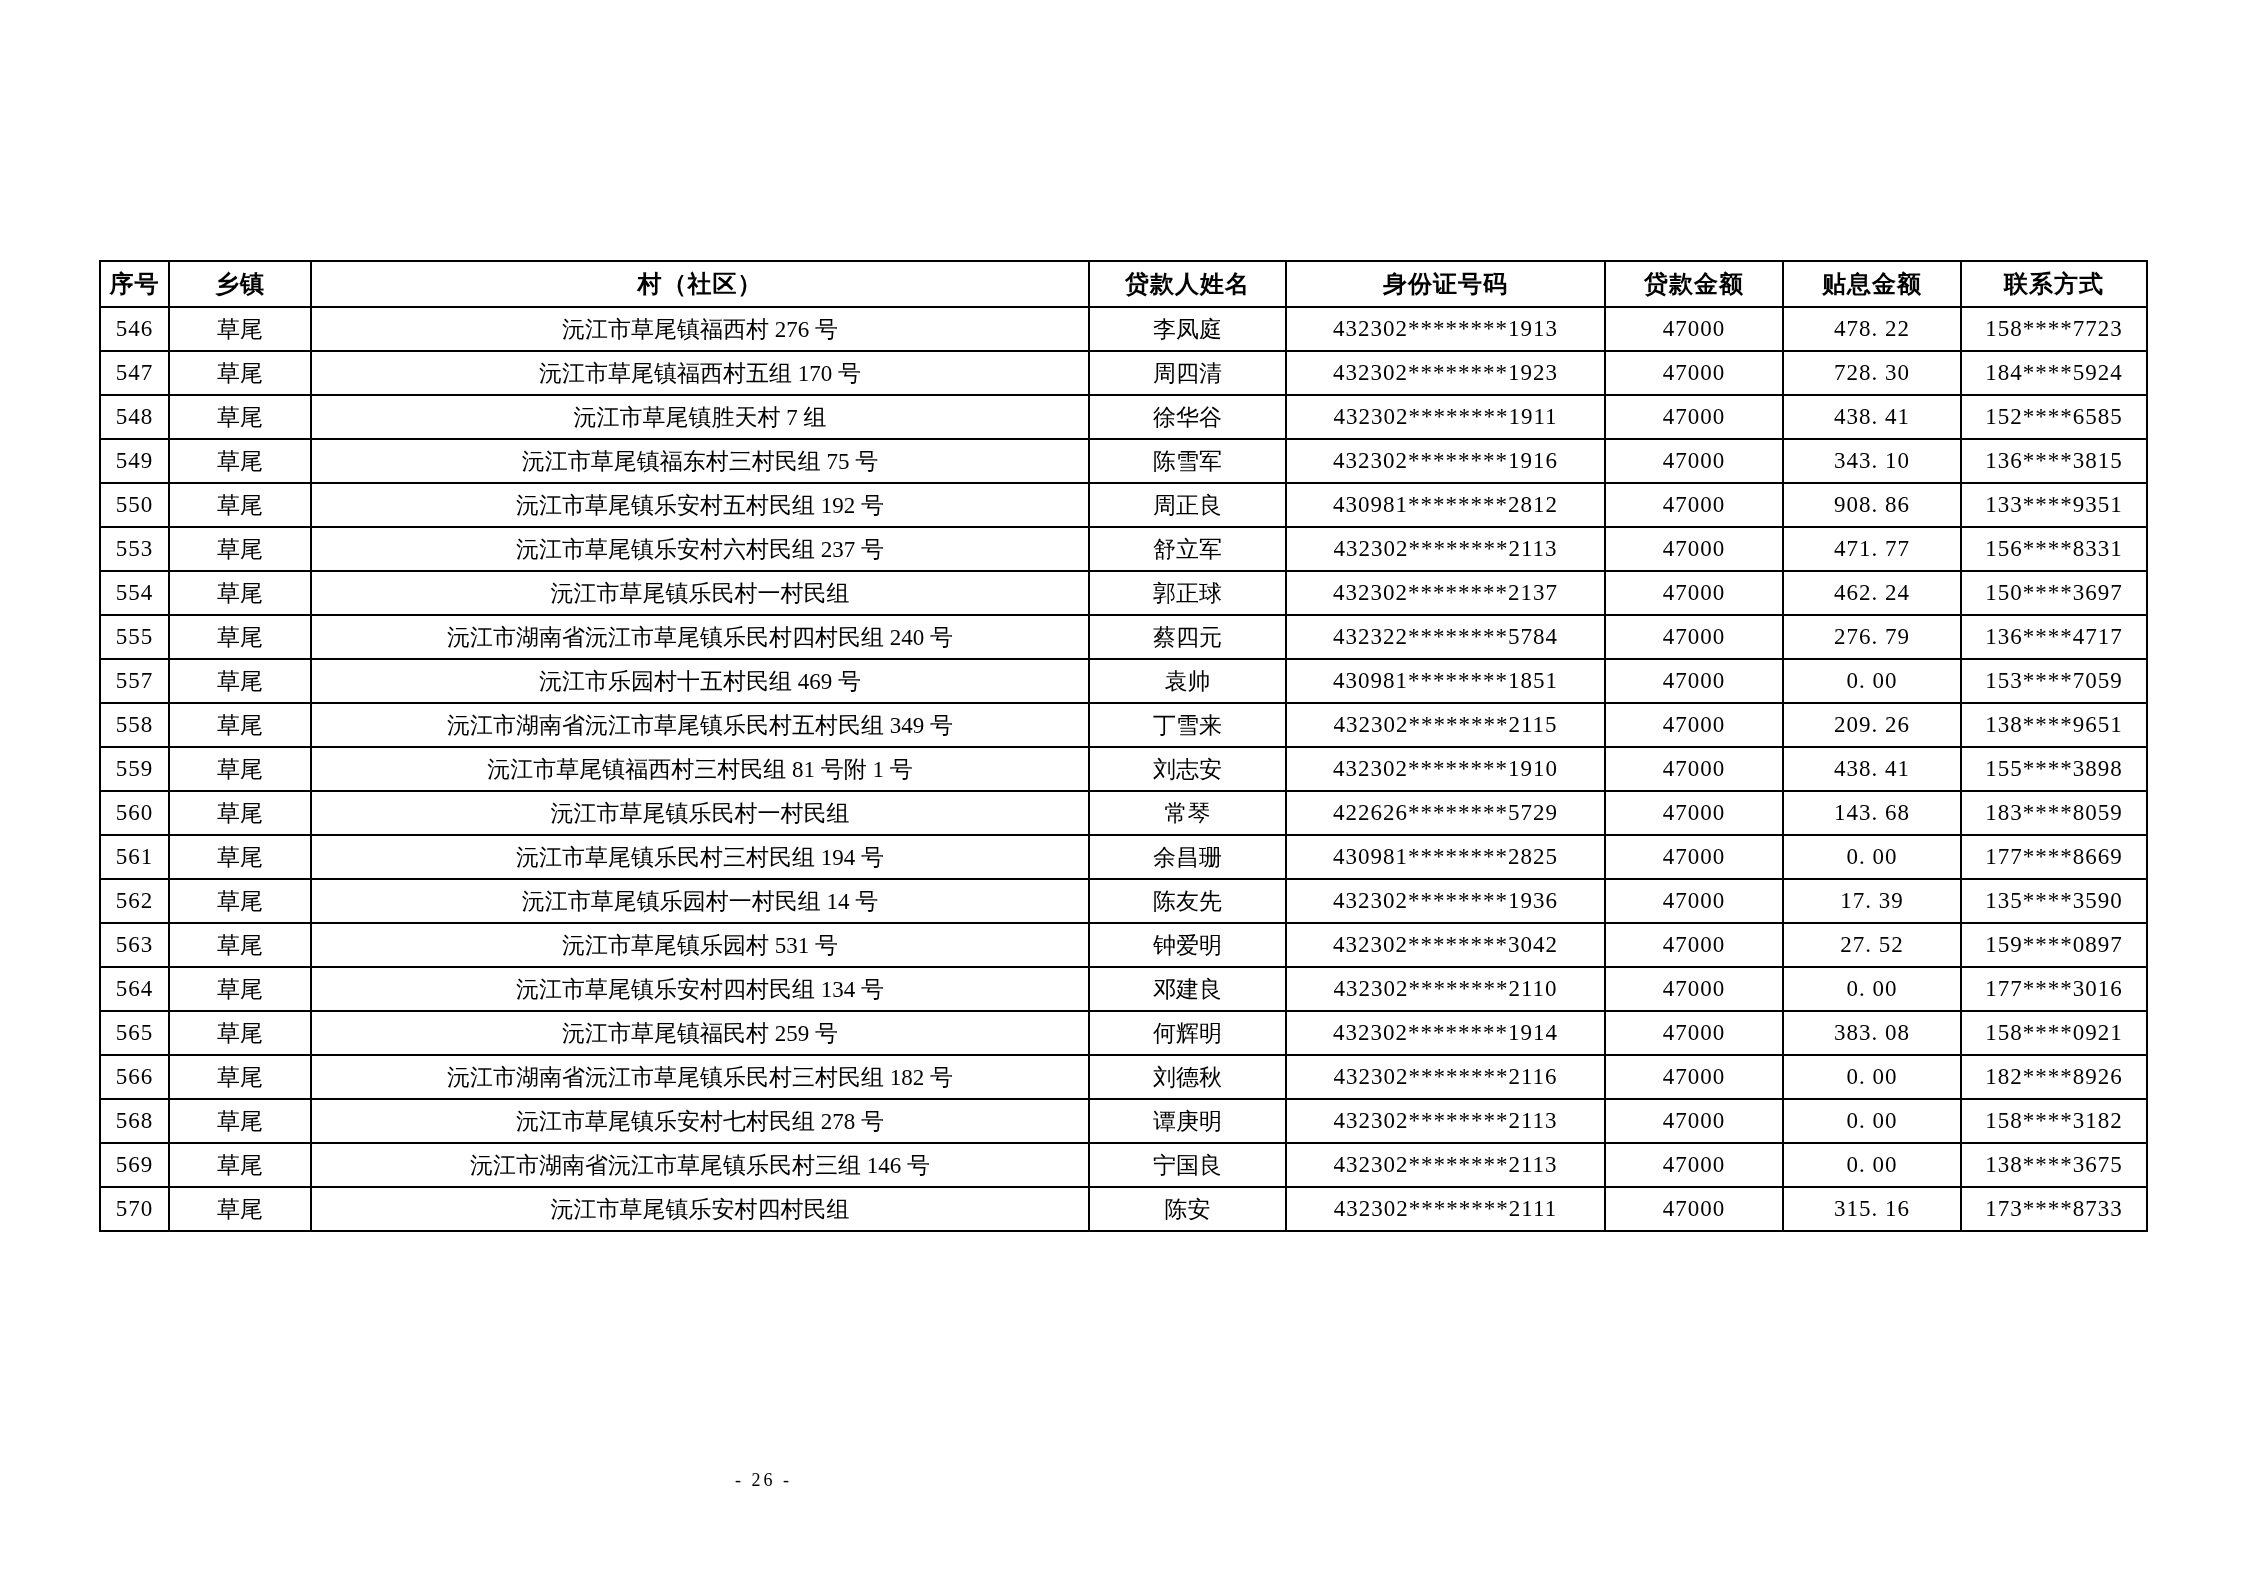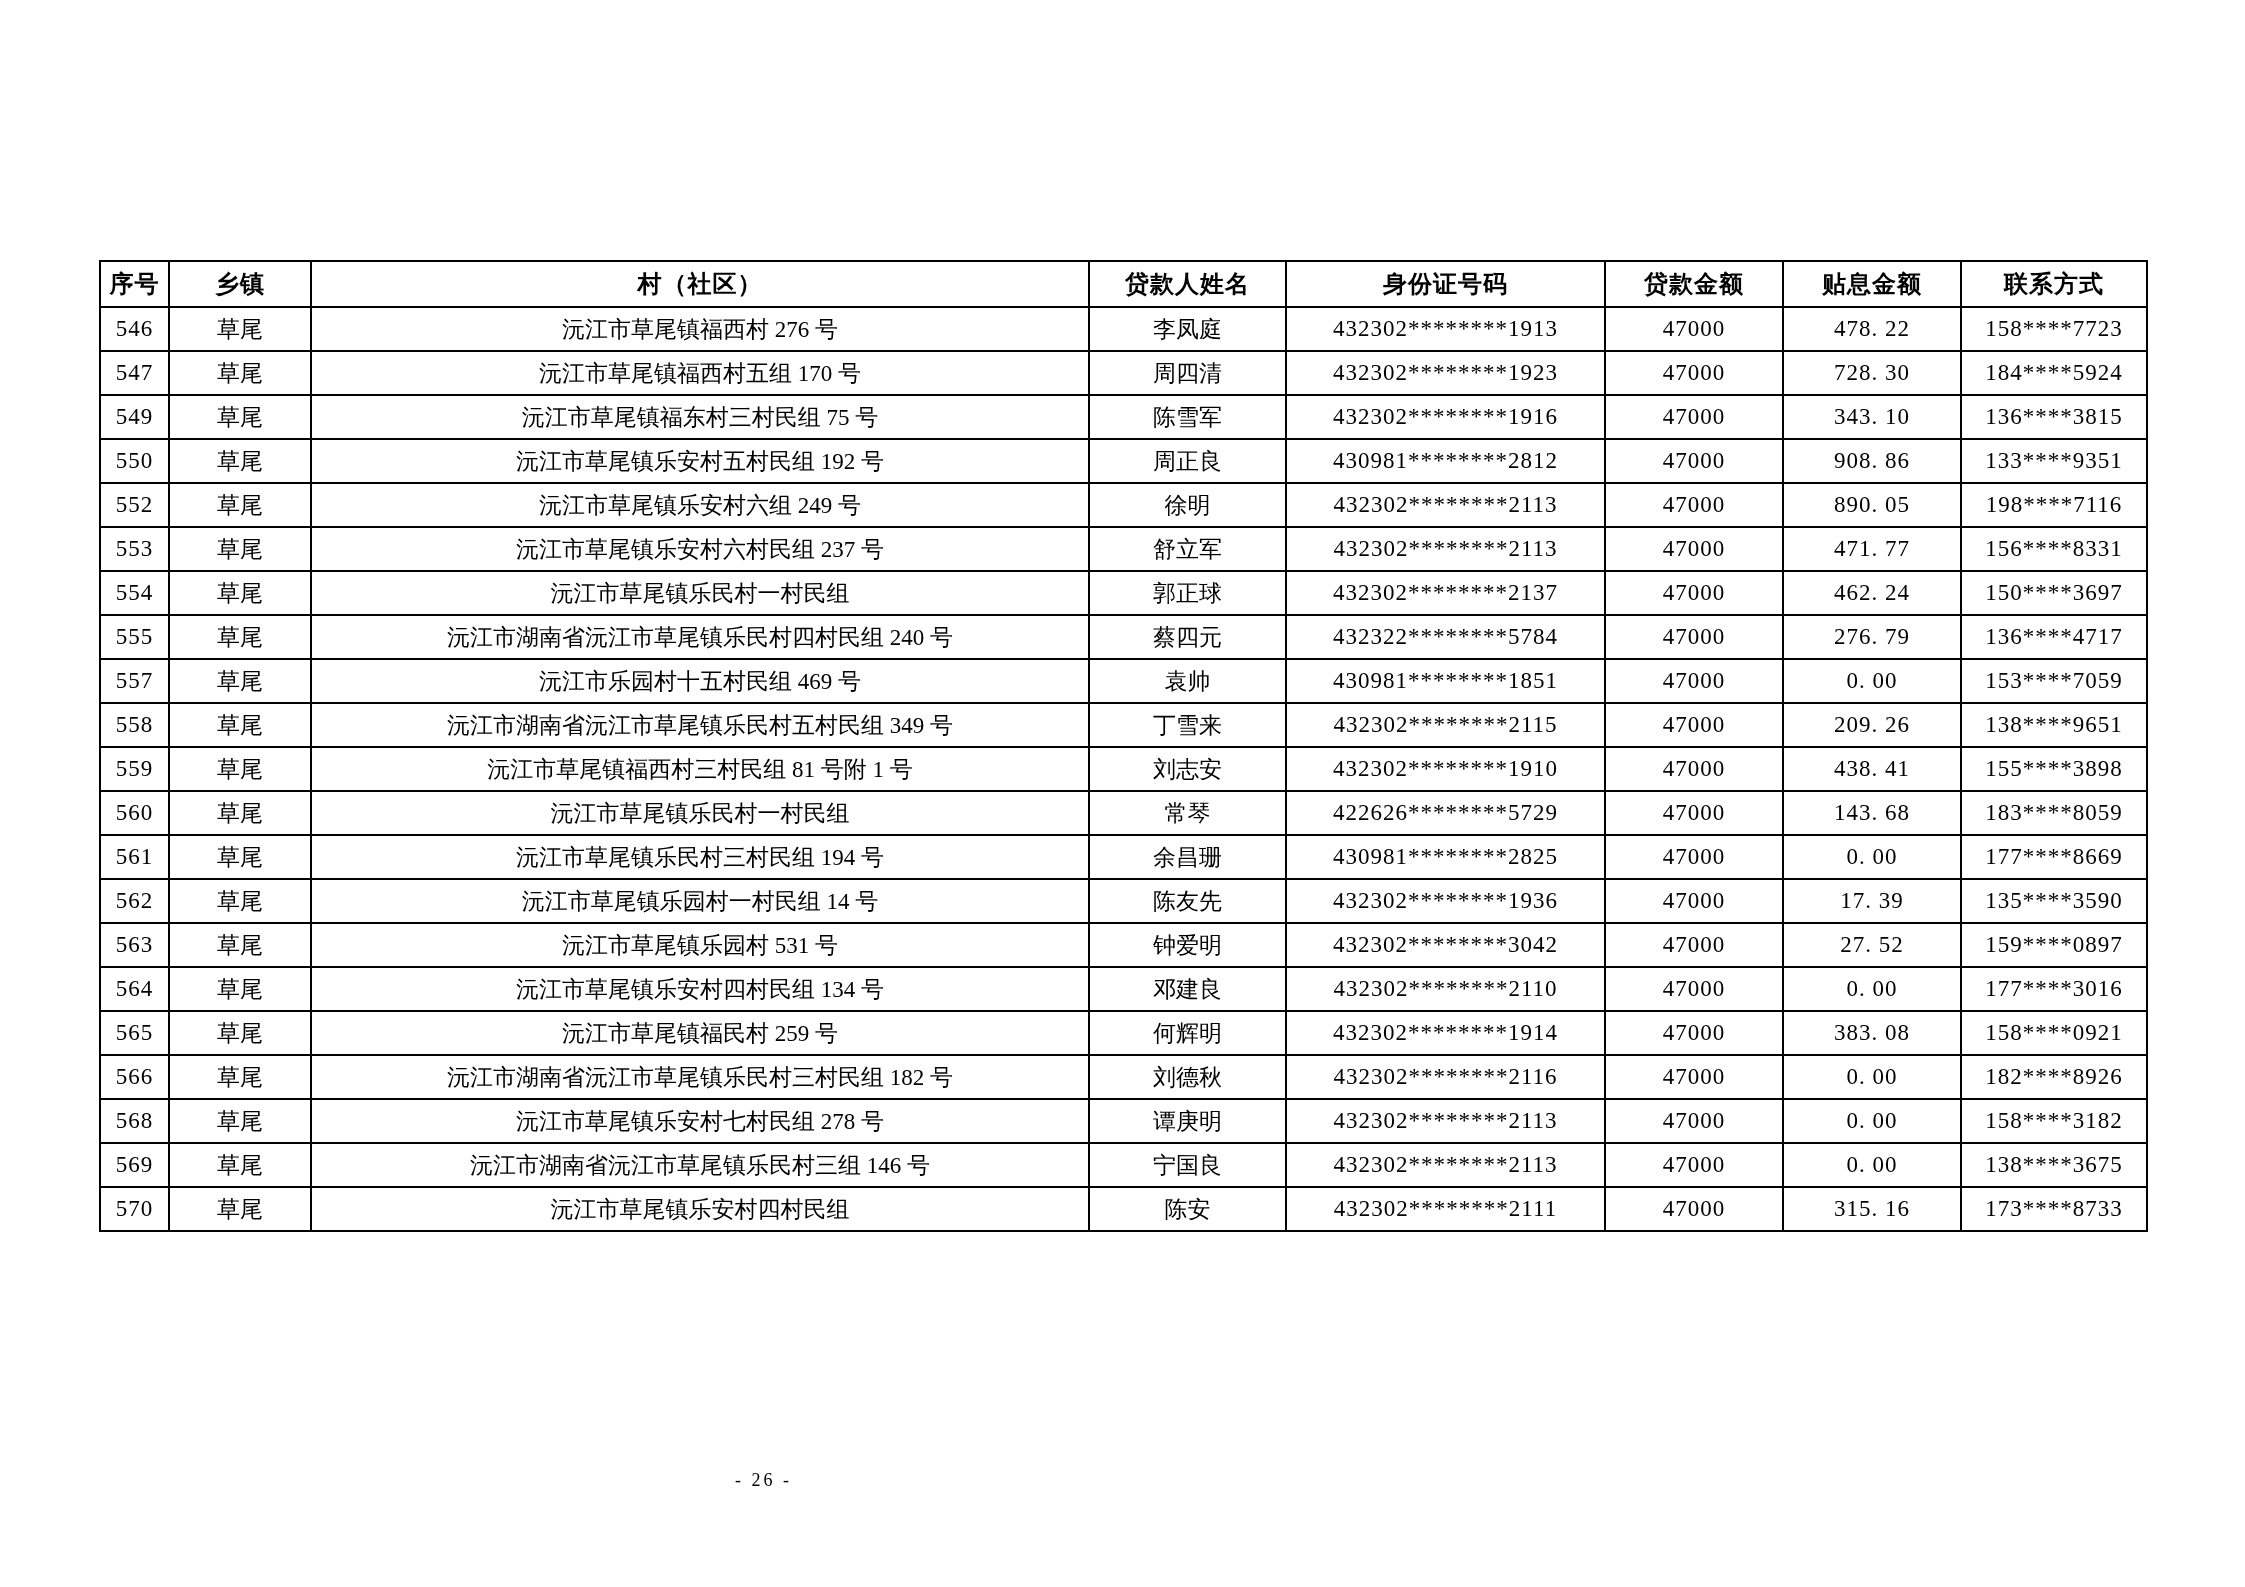--- a/index.html
+++ b/index.html
@@ -101,50 +101,50 @@
           <td class="col-serial">547</td>
           <td class="col-township">草尾</td>
           <td class="col-village">沅江市草尾镇福西村五组 170 号</td>
           <td class="col-borrower-name">周四清</td>
           <td class="col-id-number">432302********1923</td>
           <td class="col-loan-amount">47000</td>
           <td class="col-subsidy-amount">728. 30</td>
           <td class="col-contact">184****5924</td>
         </tr>
         <tr>
+          <td class="col-serial">548</td>
+          <td class="col-township">草尾</td>
+          <td class="col-village">沅江市草尾镇胜天村 7 组</td>
+          <td class="col-borrower-name">徐华谷</td>
+          <td class="col-id-number">432302********1911</td>
+          <td class="col-loan-amount">47000</td>
+          <td class="col-subsidy-amount">438. 41</td>
+          <td class="col-contact">152****6585</td>
+        </tr>
+        <tr>
           <td class="col-serial">549</td>
           <td class="col-township">草尾</td>
           <td class="col-village">沅江市草尾镇福东村三村民组 75 号</td>
           <td class="col-borrower-name">陈雪军</td>
           <td class="col-id-number">432302********1916</td>
           <td class="col-loan-amount">47000</td>
           <td class="col-subsidy-amount">343. 10</td>
           <td class="col-contact">136****3815</td>
         </tr>
         <tr>
           <td class="col-serial">550</td>
           <td class="col-township">草尾</td>
           <td class="col-village">沅江市草尾镇乐安村五村民组 192 号</td>
           <td class="col-borrower-name">周正良</td>
           <td class="col-id-number">430981********2812</td>
           <td class="col-loan-amount">47000</td>
           <td class="col-subsidy-amount">908. 86</td>
           <td class="col-contact">133****9351</td>
         </tr>
         <tr>
-          <td class="col-serial">552</td>
-          <td class="col-township">草尾</td>
-          <td class="col-village">沅江市草尾镇乐安村六组 249 号</td>
-          <td class="col-borrower-name">徐明</td>
-          <td class="col-id-number">432302********2113</td>
-          <td class="col-loan-amount">47000</td>
-          <td class="col-subsidy-amount">890. 05</td>
-          <td class="col-contact">198****7116</td>
-        </tr>
-        <tr>
           <td class="col-serial">553</td>
           <td class="col-township">草尾</td>
           <td class="col-village">沅江市草尾镇乐安村六村民组 237 号</td>
           <td class="col-borrower-name">舒立军</td>
           <td class="col-id-number">432302********2113</td>
           <td class="col-loan-amount">47000</td>
           <td class="col-subsidy-amount">471. 77</td>
           <td class="col-contact">156****8331</td>
         </tr>
         <tr>

